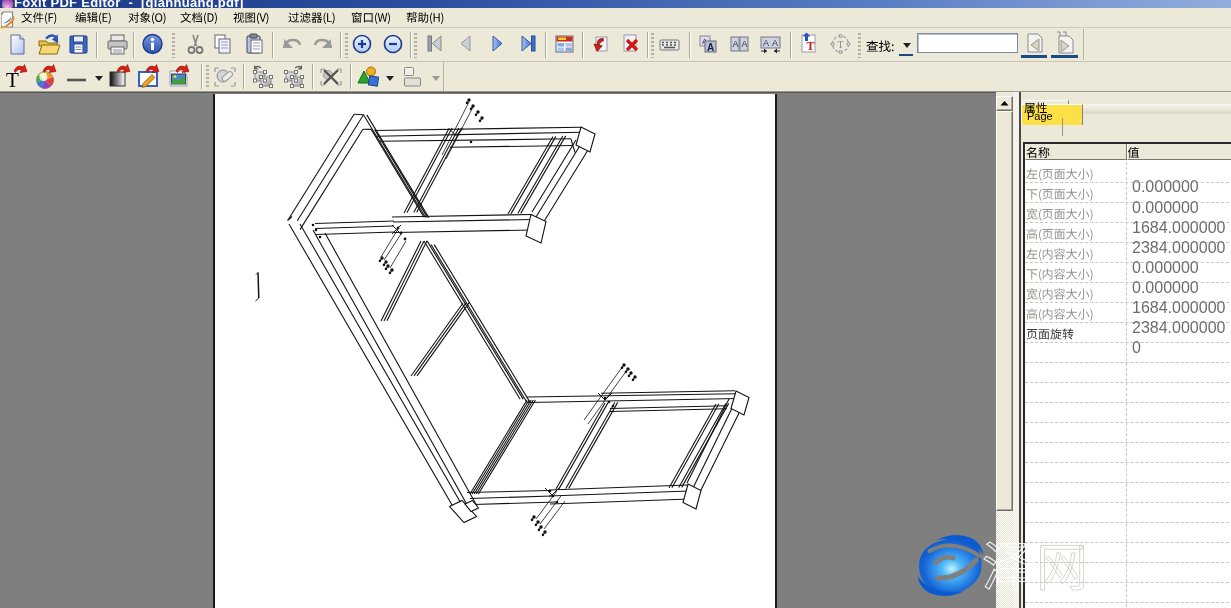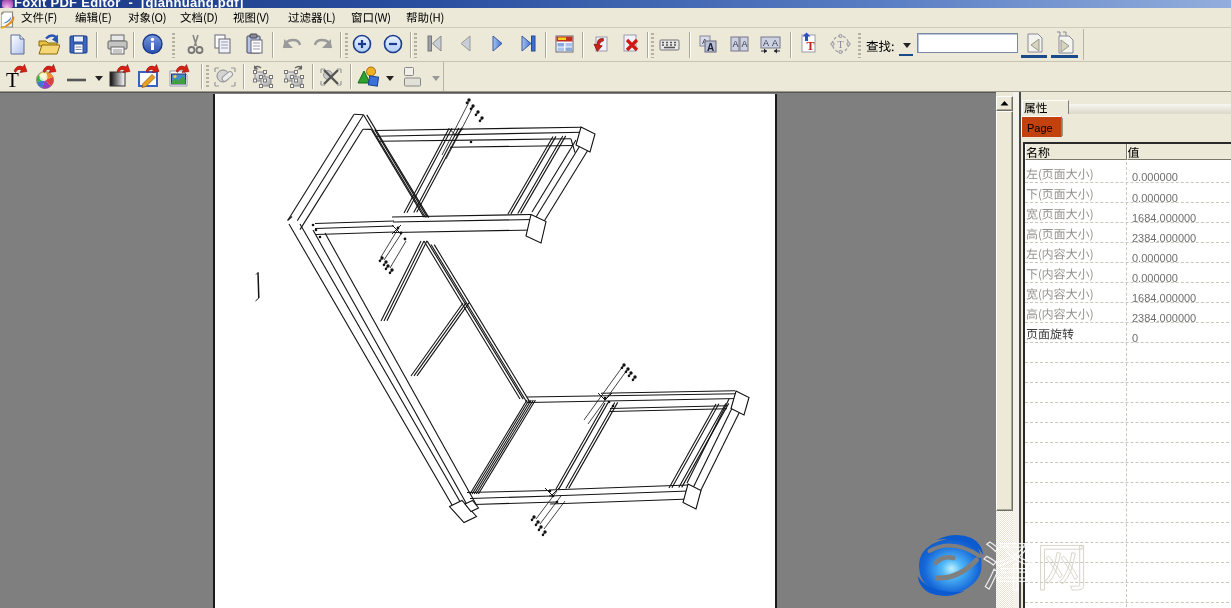--- a/index.html
+++ b/index.html
@@ -16,27 +16,27 @@
 #canvas{left:0;top:92px;width:996px;height:516px;background:#7f7f7f;border-top:1px solid #565656}
 #page{position:absolute;left:213px;top:1px;width:564px;height:515px;background:#fff;border-left:2px solid #1a1a1a;border-right:2px solid #1a1a1a}
 #sbar{left:996px;top:92px;width:17px;height:516px}
 .sbtn{position:absolute;left:0;width:17px;background:#ece9d8;border:1px solid #fff;border-right-color:#716f64;border-bottom-color:#716f64;box-shadow:inset -1px -1px 0 #aca899}
 #strack{position:absolute;left:0;top:19px;width:17px;height:497px;background-image:repeating-conic-gradient(#ffffff 0% 25%,#e6e3d3 0% 50%);background-size:2px 2px}
 #sthumb{position:absolute;left:0;top:19px;width:17px;height:400px;background:#ece9d8;border:1px solid #fff;border-right-color:#716f64;border-bottom-color:#716f64;box-shadow:inset -1px -1px 0 #aca899}
 #panelgap{left:1013px;top:92px;width:6px;height:516px;background:#f4f2ea}
 #panel{left:1019px;top:92px;width:212px;height:516px;background:#ece9d8;border-left:2px solid #4a4a4a}
 #ptab1{position:absolute;left:1px;top:8px;width:47px;height:14px;background:#ece9d8;border:1px solid #fff;border-right-color:#808080;border-bottom:none}
 #ptabstrip{position:absolute;left:48px;top:12px;width:162px;height:10px;background:linear-gradient(180deg,#f8f6f0,#dedacc 90%)}
-#ptab2{position:absolute;left:0px;top:24px;width:41px;height:21px;background:#c2410c;border:1px solid #fff;border-right-color:#808080;border-bottom:none}
+#ptab2{position:absolute;left:0px;top:12px;width:62px;height:21px;background:#fde047;border:1px solid #fff;border-right-color:#808080;border-bottom:none}
 #ptab2 span{position:absolute;left:5px;top:5px;font-size:11px;color:#000}
 #ptab2b{position:absolute;left:41px;top:26px;width:1px;height:18px;background:#9a988a}
 #ptable{position:absolute;left:2px;top:50px;width:208px;height:466px;background:#fff;border-left:2px solid #2a2a2a;border-top:2px solid #2a2a2a}
 .ph{position:absolute;top:0;height:16px;background:#ece9d8;border-left:1px solid #fff;border-right:1px solid #7a786c;border-bottom:1px solid #7a786c}
 .prow{position:absolute;left:0;width:209px;height:20px;border-bottom:1px dashed #c9c6ba}
-.pval{position:absolute;left:107px;color:#6e6e6e;font-size:11px;top:9px}
+.pval{position:absolute;left:107px;color:#6e6e6e;font-size:16px;top:16px}
 .pvline{position:absolute;left:101px;width:1px;border-left:1px dashed #c9c6ba}
 </style></head>
 <body>
 <div class="abs" id="title">
     <div id="appico"></div>
     <div class="txt">Foxit PDF Editor  -  [qianhuang.pdf]</div>
   </div>
 <div class="abs" id="menu">
     <svg style="position:absolute;left:1px;top:2px" width="22" height="19" viewBox="0 0 22 19">
 <path d="M2,2 h9.5 v15 h-11.5 v-13 z" fill="#fff" stroke="#8a887c" stroke-width="1.2"></path>

